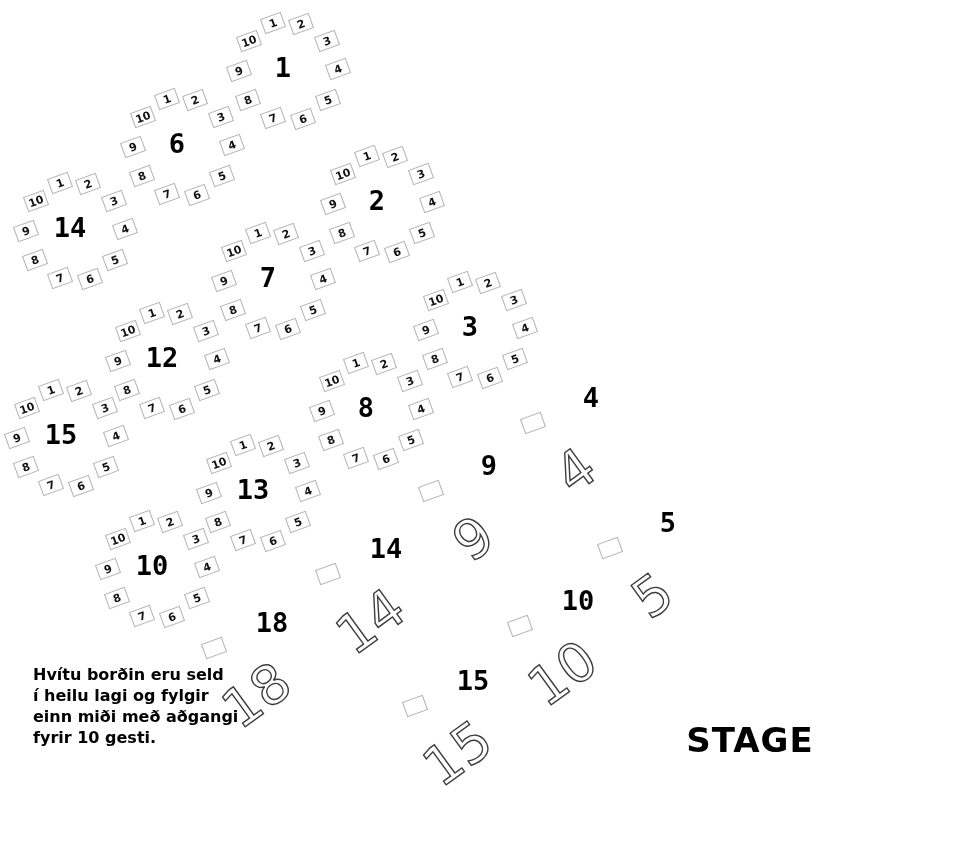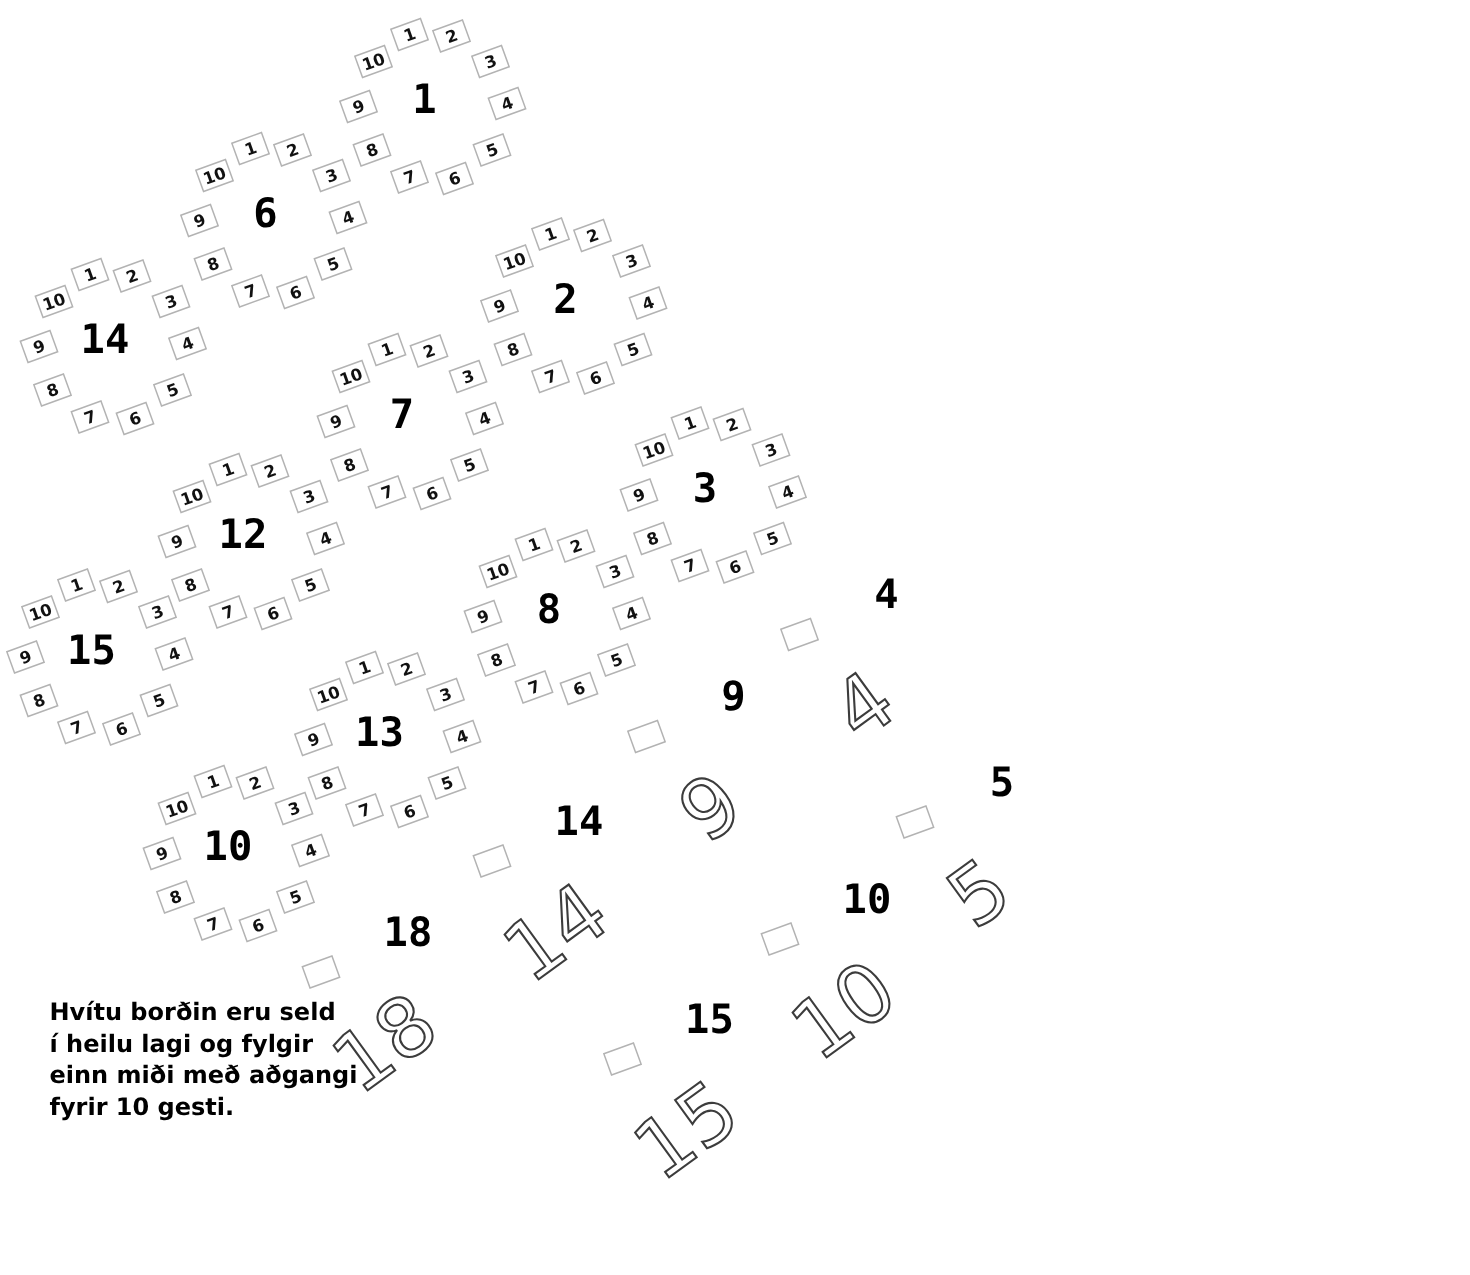--- a/index.html
+++ b/index.html
@@ -65,20 +65,21 @@
 </head>
 <body>
 
 <div id="canvas">
   <div id="note">
     <div>Hvítu borðin eru seld</div>
     <div>í heilu lagi og fylgir</div>
     <div>einn miði með aðgangi</div>
     <div>fyrir 10 gesti.</div>
   </div>
+  <div id="stage-label">STAGE</div>
 <div class="table-label" style="left: 283px; top: 67px;">1</div>
     <div class="seat" style="left: 273px; top: 23px; border-color: rgb(179, 179, 179);">1</div>
     <div class="seat" style="left: 301px; top: 24px; border-color: rgb(179, 179, 179);">2</div>
     <div class="seat" style="left: 327px; top: 41px; border-color: rgb(179, 179, 179);">3</div>
     <div class="seat" style="left: 338px; top: 69px; border-color: rgb(179, 179, 179);">4</div>
     <div class="seat" style="left: 328px; top: 100px; border-color: rgb(179, 179, 179);">5</div>
     <div class="seat" style="left: 303px; top: 119px; border-color: rgb(179, 179, 179);">6</div>
     <div class="seat" style="left: 273px; top: 118px; border-color: rgb(179, 179, 179);">7</div>
     <div class="seat" style="left: 248px; top: 100px; border-color: rgb(179, 179, 179);">8</div>
     <div class="seat" style="left: 239px; top: 71px; border-color: rgb(179, 179, 179);">9</div>

